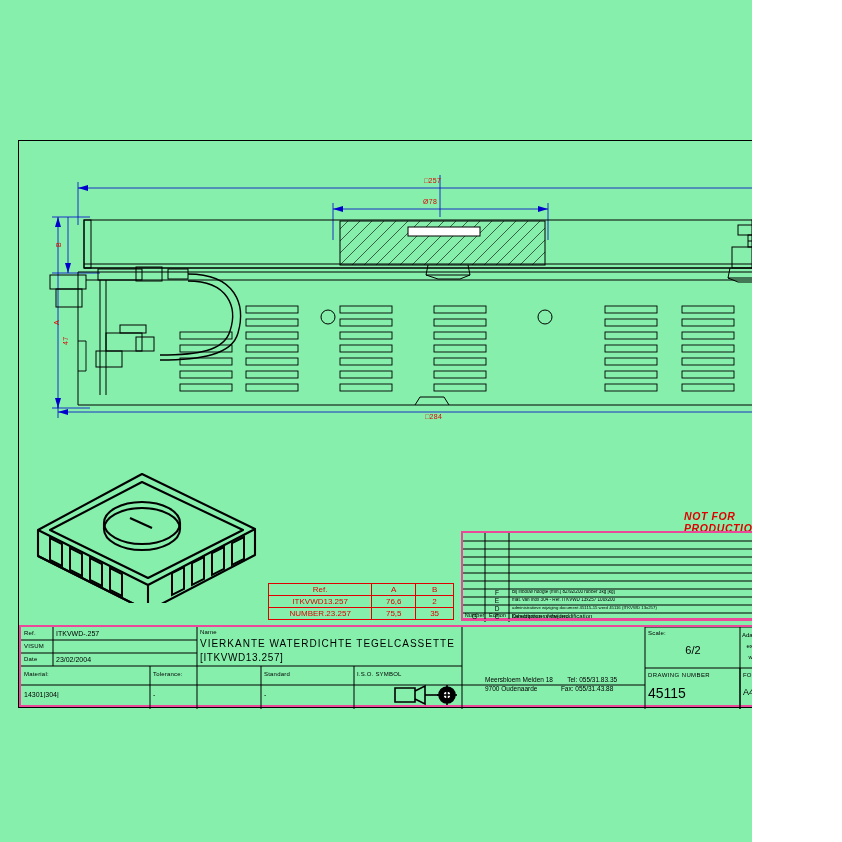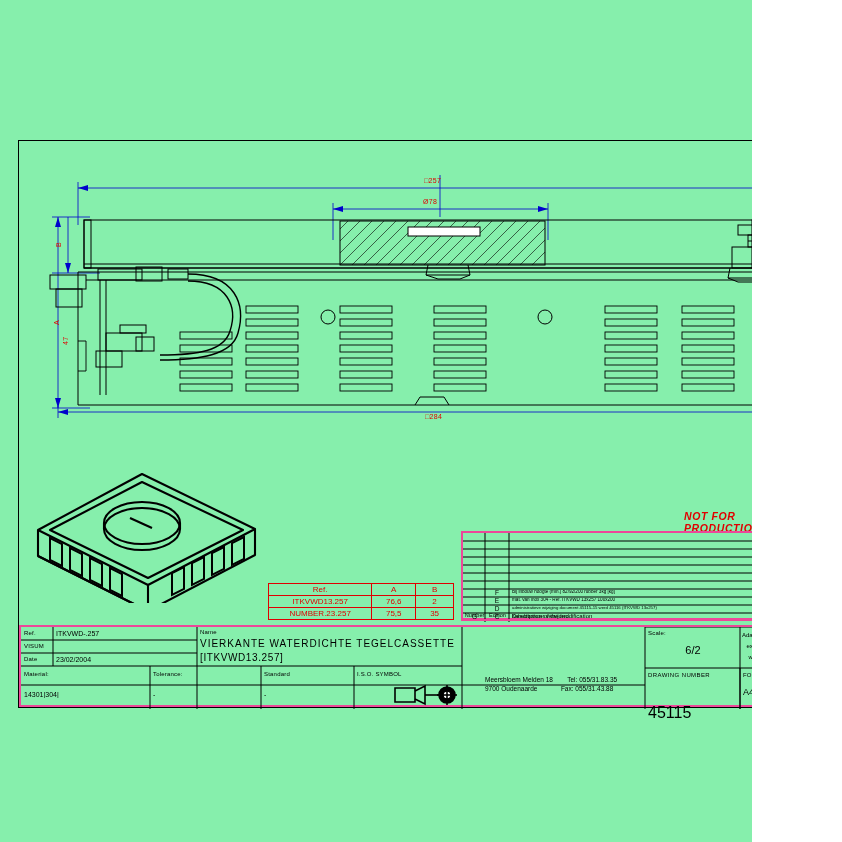--- a/index.html
+++ b/index.html
@@ -363,21 +363,21 @@
 <span>9700 Oudenaarde             Fax: 055/31.43.88</span></div>
 
     <div class="cell lbl" style="left:627px;top:3px;">Scale:</div>
     <div class="cell" style="left:627px;top:18px;width:90px;text-align:center;font-size:11px;">6/2</div>
 
     <div class="cell" style="left:721px;top:5px;width:38px;text-align:center;font-size:6px;">Adapt drawing</div>
     <div class="cell" style="left:721px;top:16px;width:38px;text-align:center;font-size:6px;">exclusively</div>
     <div class="cell" style="left:721px;top:27px;width:38px;text-align:center;font-size:6px;">with CAD</div>
 
     <div class="cell lbl" style="left:627px;top:45px;letter-spacing:.4px;">DRAWING NUMBER</div>
-    <div class="cell" style="left:627px;top:78px;font-size:16px;">45115</div>
+    <div class="cell" style="left:627px;top:59px;font-size:14px;">45115</div>
     <div class="cell lbl" style="left:722px;top:45px;">FORM</div>
     <div class="cell" style="left:722px;top:61px;font-size:9px;">A4</div>
 
     <div class="cell lbl" style="left:764px;top:3px;">Date</div>
     <div class="cell lbl" style="left:764px;top:17px;">Visum</div>
     <div class="cell" style="left:764px;top:45px;font-size:7px;">VLDER</div>
     <div class="cell" style="left:764px;top:60px;font-size:7px;">P. 2</div>
     <div class="cell" style="left:776px;top:72px;font-size:7px;">3  P.</div>
   </div>
 

